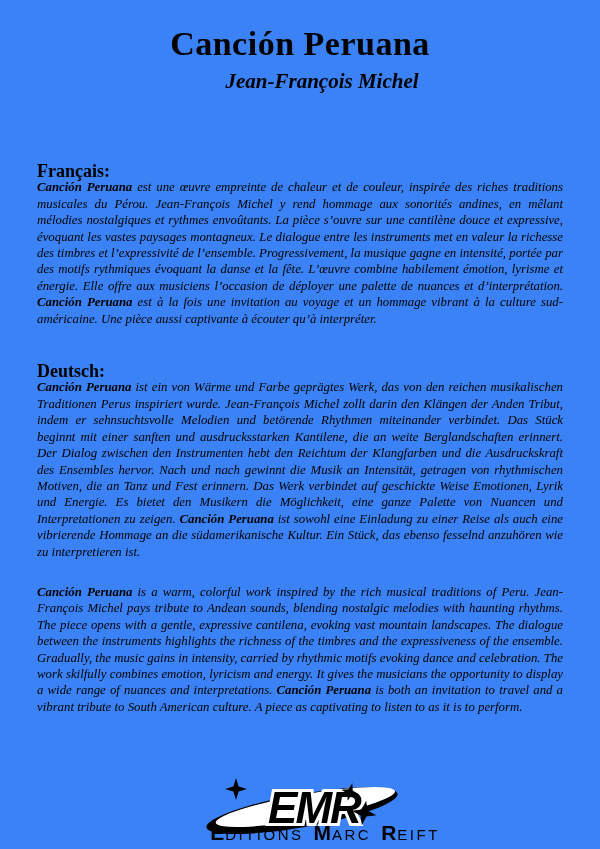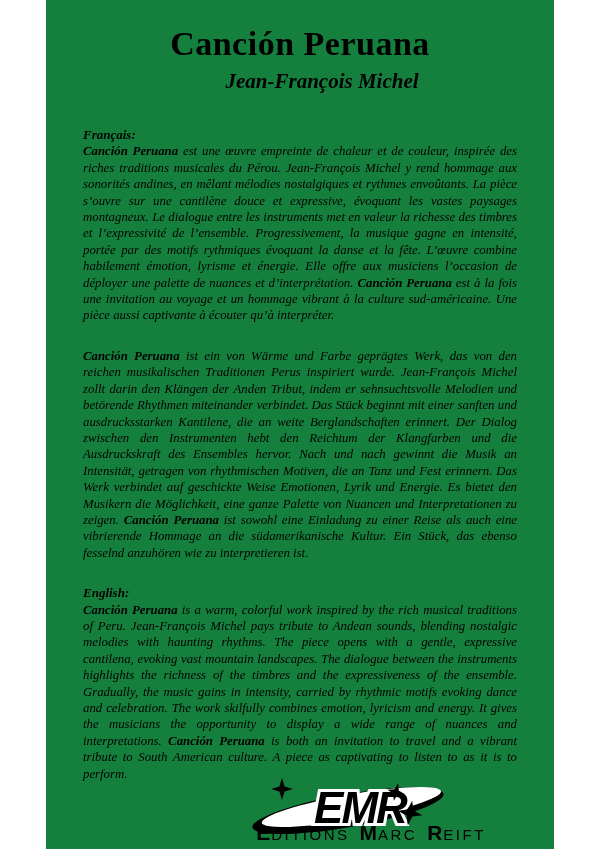--- a/index.html
+++ b/index.html
@@ -1,22 +1,22 @@
 <!DOCTYPE html>
 <html><head>
 <meta charset="utf-8">
 <style>
   * { box-sizing: border-box; }
   html, body { margin: 0; padding: 0; background: #ffffff; }
   .page {
     position: relative;
-    width: 508px;
+    width: 600px;
     height: 849px;
     margin: 0 auto;
-    background: #15803d;
+    background: #3b82f6;
     color: #000000;
     font-family: "Liberation Serif", serif;
     overflow: hidden;
   }
   .page-title {
     margin: 0;
     padding-top: 25px;
     text-align: center;
     font-size: 34px;
     line-height: 38px;
@@ -34,23 +34,23 @@
   }
   .content {
     position: absolute;
     left: 37px;
     right: 37px;
     top: 127px;
   }
   .lang-block { margin: 0 0 24px 0; }
   .lang-label {
     font-weight: bold;
-    font-style: italic;
-    font-size: 13px;
+    font-size: 18px;
     line-height: 16.4px;
+    margin-top: 36px;
   }
   .body-text {
     margin: 0;
     font-size: 12.8px;
     line-height: 16.4px;
     text-align: justify;
     font-style: italic;
   }
   .body-text b { font-weight: bold; }
   .footer {
@@ -123,25 +123,25 @@
   <h2 class="composer">Jean-François Michel</h2>
 
   <div class="content">
 
     <section class="lang-block">
       <div class="lang-label">Français:</div>
       <p class="body-text"><b>Canción Peruana</b><span> est une œuvre empreinte de chaleur et de couleur, inspirée des riches traditions musicales du Pérou. Jean-François Michel y rend hommage aux sonorités andines, en mêlant mélodies nostalgiques et rythmes envoûtants. La pièce s’ouvre sur une cantilène douce et expressive, évoquant les vastes paysages montagneux. Le dialogue entre les instruments met en valeur la richesse des timbres et l’expressivité de l’ensemble. Progressivement, la musique gagne en intensité, portée par des motifs rythmiques évoquant la danse et la fête. L’œuvre combine habilement émotion, lyrisme et énergie. Elle offre aux musiciens l’occasion de déployer une palette de nuances et d’interprétation. </span><b>Canción Peruana</b><span> est à la fois une invitation au voyage et un hommage vibrant à la culture sud-américaine. Une pièce aussi captivante à écouter qu’à interpréter.</span></p>
     </section>
 
     <section class="lang-block">
+      <div class="lang-label">Deutsch:</div>
       <p class="body-text"><b>Canción Peruana</b><span> ist ein von Wärme und Farbe geprägtes Werk, das von den reichen musikalischen Traditionen Perus inspiriert wurde. Jean-François Michel zollt darin den Klängen der Anden Tribut, indem er sehnsuchtsvolle Melodien und betörende Rhythmen miteinander verbindet. Das Stück beginnt mit einer sanften und ausdrucksstarken Kantilene, die an weite Berglandschaften erinnert. Der Dialog zwischen den Instrumenten hebt den Reichtum der Klangfarben und die Ausdruckskraft des Ensembles hervor. Nach und nach gewinnt die Musik an Intensität, getragen von rhythmischen Motiven, die an Tanz und Fest erinnern. Das Werk verbindet auf geschickte Weise Emotionen, Lyrik und Energie. Es bietet den Musikern die Möglichkeit, eine ganze Palette von Nuancen und Interpretationen zu zeigen. </span><b>Canción Peruana</b><span> ist sowohl eine Einladung zu einer Reise als auch eine vibrierende Hommage an die südamerikanische Kultur. Ein Stück, das ebenso fesselnd anzuhören wie zu interpretieren ist.</span></p>
     </section>
 
     <section class="lang-block">
-      <div class="lang-label">English:</div>
       <p class="body-text"><b>Canción Peruana</b><span> is a warm, colorful work inspired by the rich musical traditions of Peru. Jean-François Michel pays tribute to Andean sounds, blending nostalgic melodies with haunting rhythms. The piece opens with a gentle, expressive cantilena, evoking vast mountain landscapes. The dialogue between the instruments highlights the richness of the timbres and the expressiveness of the ensemble. Gradually, the music gains in intensity, carried by rhythmic motifs evoking dance and celebration. The work skilfully combines emotion, lyricism and energy. It gives the musicians the opportunity to display a wide range of nuances and interpretations. </span><b>Canción Peruana</b><span> is both an invitation to travel and a vibrant tribute to South American culture. A piece as captivating to listen to as it is to perform.</span></p>
     </section>
 
   </div>
 
   <div class="footer">
 
     <div class="logo-wrap">
       <svg width="210" height="50" viewBox="-105 -25 210 50" xmlns="http://www.w3.org/2000/svg">
         <g transform="translate(0,6) rotate(-10)">

